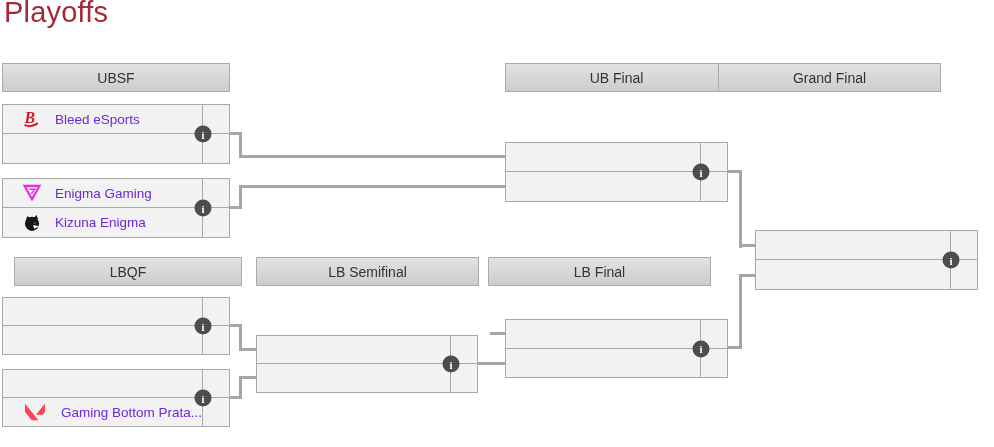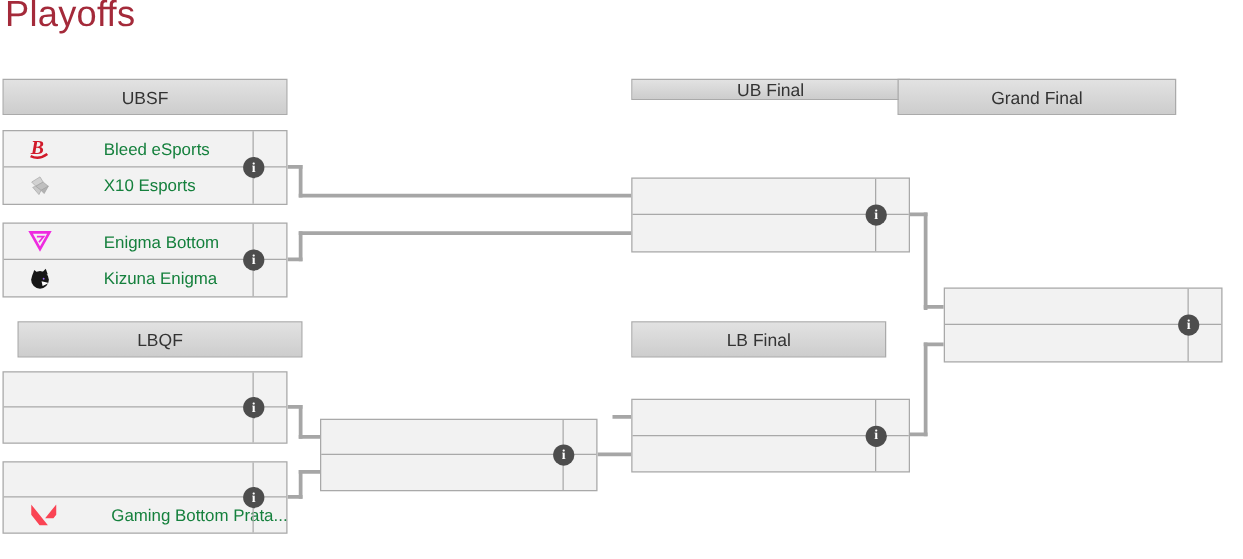--- a/index.html
+++ b/index.html
@@ -8,38 +8,38 @@
   .title{position:absolute;left:4px;top:-4px;font-size:29px;font-weight:400;
          color:#a42a3a;margin:0;letter-spacing:.2px;}
   .hdr{position:absolute;box-sizing:border-box;background:linear-gradient(#e2e2e2,#cdcdcd);
        border:1px solid #aaa;border-radius:0;display:flex;align-items:center;
        justify-content:center;font-size:14px;color:#333;text-align:center;}
   .match{position:absolute;box-sizing:border-box;background:#f2f2f2;border:1px solid #a9a9a9;z-index:2;}
   .row{position:absolute;left:0;right:0;height:50%;display:flex;align-items:center;
        padding-left:19px;box-sizing:border-box;gap:13px;}
   .row.top{top:0;border-bottom:1px solid #a9a9a9;}
   .row.bot{bottom:0;}
-  .tname{font-size:13.5px;color:#15803d;white-space:nowrap;margin-left:28px;}
+  .tname{font-size:13.5px;color:#6d28d9;white-space:nowrap;}
   .logo{flex:0 0 auto;display:flex;align-items:center;justify-content:center;}
   .scorecol{position:absolute;top:0;right:0;bottom:0;width:26px;border-left:1px solid #a9a9a9;}
   .scorecell{position:absolute;right:0;width:26px;height:50%;display:flex;align-items:center;
        justify-content:center;font-size:13px;color:#2b2b2b;}
   .scorecell.top{top:0;} .scorecell.bot{bottom:0;}
   .info{position:absolute;top:50%;right:26px;transform:translate(50%,-50%);width:17px;height:17px;
         border-radius:50%;background:#4d4d4d;color:#fff;display:flex;align-items:center;
         justify-content:center;font:bold 11px "Liberation Serif",serif;cursor:pointer;z-index:6;
         border:none;padding:0;}
   .line{position:absolute;background:#a6a6a6;z-index:1;}
   
   .p-hdr-ubsf{left:2px;top:63px;width:228px;height:29px}
-  .p-hdr-ubf{left:505px;top:63px;width:223px;height:17px}
+  .p-hdr-ubf{left:505px;top:63px;width:223px;height:29px}
   .p-hdr-gf{left:718px;top:63px;width:223px;height:29px}
   .p-hdr-lbqf{left:14px;top:257px;width:228px;height:29px}
   .p-hdr-lbsf{left:256px;top:257px;width:223px;height:29px}
-  .p-hdr-lbf{left:505px;top:257px;width:204px;height:29px}
+  .p-hdr-lbf{left:488px;top:257px;width:223px;height:29px}
   
   .p-m1{left:2px;top:104px;width:228px;height:60px}
   .p-m2{left:2px;top:178px;width:228px;height:60px}
   .p-m3{left:2px;top:297px;width:228px;height:58px}
   .p-m4{left:2px;top:369px;width:228px;height:58px}
   .p-m5{left:505px;top:142px;width:223px;height:60px}
   .p-m6{left:256px;top:335px;width:222px;height:58px}
   .p-m7{left:505px;top:319px;width:223px;height:59px}
   .p-m8{left:755px;top:230px;width:223px;height:60px}
   
@@ -67,20 +67,21 @@
 </head>
 <body>
 
 <div id="stage">
   <h2 class="title">Playoffs</h2>
 
   <div class="hdr p-hdr-ubsf">UBSF</div>
   <div class="hdr p-hdr-ubf">UB Final</div>
   <div class="hdr p-hdr-gf">Grand Final</div>
   <div class="hdr p-hdr-lbqf">LBQF</div>
+  <div class="hdr p-hdr-lbsf">LB Semifinal</div>
   <div class="hdr p-hdr-lbf">LB Final</div>
 
   <div class="line c1a"></div>
   <div class="line c1b"></div>
   <div class="line c1c"></div>
   <div class="line c2a"></div>
   <div class="line c2b"></div>
   <div class="line c2c"></div>
   <div class="line c3a"></div>
   <div class="line c3b"></div>
@@ -100,48 +101,37 @@
   <div class="match p-m1">
     <div class="row top">
       <span class="logo">
         <svg viewBox="0 0 24 24" width="20" height="20">
           <text x="3" y="17" font-family="serif" font-size="19" font-weight="bold" font-style="italic" fill="#d11a2a">B</text>
           <path d="M3 19 Q 11 23 19 17" stroke="#d11a2a" stroke-width="2.4" fill="none"></path>
         </svg>
       </span>
       <span class="tname">Bleed eSports</span>
     </div>
-    <div class="row bot">
-      <span class="logo">
-        <svg viewBox="0 0 24 24" width="20" height="20">
-          <polygon points="4,8 12,3 15,8 8,12" fill="#d2d2d2" stroke="#9f9f9f" stroke-width="0.6"></polygon>
-          <polygon points="8,12 15,8 20,12 13,16" fill="#bfbfbf" stroke="#9f9f9f" stroke-width="0.6"></polygon>
-          <polygon points="5,13 8,12 13,16 11,20" fill="#c9c9c9" stroke="#9f9f9f" stroke-width="0.6"></polygon>
-          <polygon points="13,16 20,12 16,19" fill="#b2b2b2" stroke="#9f9f9f" stroke-width="0.6"></polygon>
-        </svg>
-      </span>
-      <span class="tname">X10 Esports</span>
-    </div>
     <div class="scorecol"></div>
     <div class="scorecell top"></div>
     <div class="scorecell bot"></div>
     <button class="info">
         <span>i</span>
       </button>
   </div>
 
   <div class="match p-m2">
     <div class="row top">
       <span class="logo">
         <svg viewBox="0 0 24 24" width="20" height="20">
           <polygon points="3,3.5 21,3.5 12,19.5" fill="none" stroke="#ee2be0" stroke-width="2.6"></polygon>
           <path d="M9 7.5 h6.5 l-4.5 5.5" fill="none" stroke="#ee2be0" stroke-width="1.6"></path>
         </svg>
       </span>
-      <span class="tname">Enigma Bottom</span>
+      <span class="tname">Enigma Gaming</span>
     </div>
     <div class="row bot">
       <span class="logo">
         <svg viewBox="0 0 24 24" width="20" height="20">
           <circle cx="12" cy="13" r="8.5" fill="#161616"></circle>
           <polygon points="4.5,9 6.5,3.5 10,6.5" fill="#161616"></polygon>
           <polygon points="14,6 17.5,2.5 19.5,8" fill="#161616"></polygon>
           <polygon points="13.5,14.5 20.5,16 14.5,19" fill="#ffffff"></polygon>
           <circle cx="15.5" cy="12" r="0.9" fill="#9a6cf0"></circle>
         </svg>

